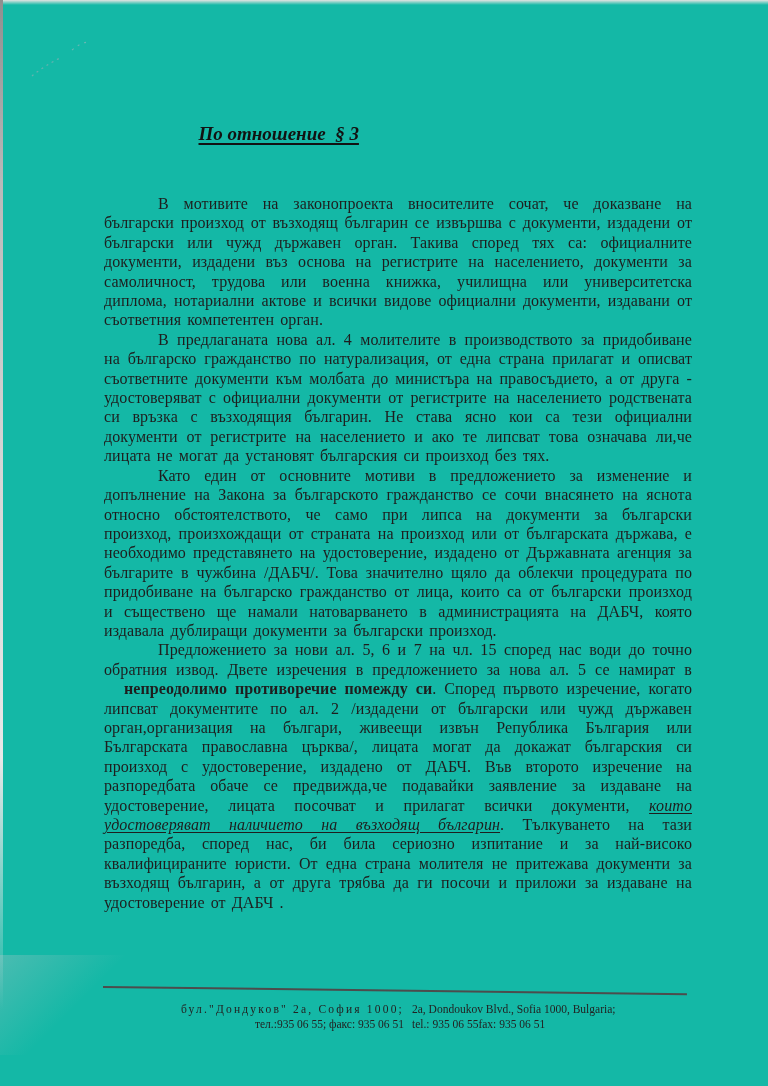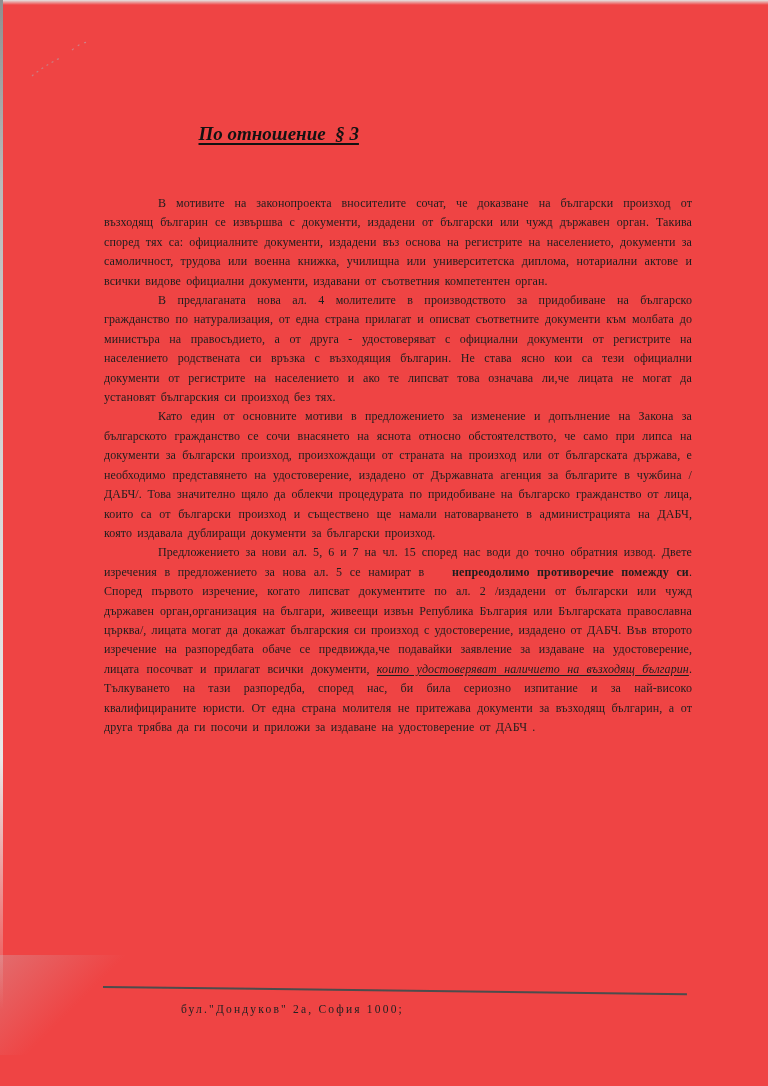--- a/index.html
+++ b/index.html
@@ -4,21 +4,21 @@
 <style>
   html, body {
     margin: 0;
     padding: 0;
     background: #f4f4f2;
   }
   .scan-page {
     position: relative;
     width: 768px;
     height: 1086px;
-    background: #ef4444;
+    background: #14b8a6;
     overflow: hidden;
     font-family: "Liberation Serif", "DejaVu Serif", serif;
     color: #1e1e1e;
   }
   
   .edge-left {
     position: absolute;
     left: 0; top: 0;
     width: 3px; height: 1010px;
     background: linear-gradient(180deg, #8f8f8f 0%, #b9b9b9 18%, #d4d4d4 45%, #e8e8e8 75%, rgba(232,232,232,0) 100%);
@@ -59,21 +59,21 @@
   .heading .u {
     text-decoration: underline;
     text-decoration-thickness: 1.6px;
     text-underline-offset: 3px;
   }
   .heading .htail { font-weight: normal; color: #3a3a3a; }
   .h1 { margin-bottom: 24px; }
   .h2 { margin-top: 12px; margin-bottom: 22px; }
   .content p {
     margin: 0;
-    font-size: 12px;
+    font-size: 16px;
     line-height: 19.4px;
     text-align: justify;
     text-indent: 54px;
     word-spacing: 2px;
     letter-spacing: 0.1px;
   }
   .content p .bold { font-weight: bold; margin-left: 20px; }
   .content p .iu {
     font-style: italic;
     text-decoration: underline;
@@ -146,17 +146,22 @@
     <p>
       <span>Предложението за нови ал. 5, 6 и 7 на чл. 15 според нас води до точно обратния извод. Двете изречения в предложението за нова ал. 5 се намират в </span><span class="bold">непреодолимо противоречие помежду си</span><span>. Според първото изречение, когато липсват документите по ал. 2 /издадени от български или чужд държавен орган,организация на българи, живеещи извън Република България или Българската православна църква/, лицата могат да докажат българския си произход с удостоверение, издадено от ДАБЧ. Във второто изречение на разпоредбата обаче се предвижда,че подавайки заявление за издаване на удостоверение, лицата посочват и прилагат всички документи, </span><span class="iu">които удостоверяват наличието на възходящ българин</span><span>. Тълкуването на тази разпоредба, според нас, би била сериозно изпитание и за най-високо квалифицираните юристи. От една страна молителя не притежава документи за възходящ българин, а от друга трябва да ги посочи и приложи за издаване на удостоверение от ДАБЧ .</span>
     </p>
 
   </div>
 
   <div class="rule"></div>
 
   <div class="footer-left">
     <span class="fl-line spread">бул."Дондуков" 2а, София 1000;</span>
+    <span class="fl-line">тел.:935 06 55; факс: 935 06 51</span>
   </div>
 
+  <div class="footer-right">
+    <span class="fl-line">2a, Dondoukov Blvd., Sofia 1000, Bulgaria;</span>
+    <span class="fl-line">tel.: 935 06 55fax: 935 06 51</span>
+  </div>
 
 
 </div>
 
 </body></html>

